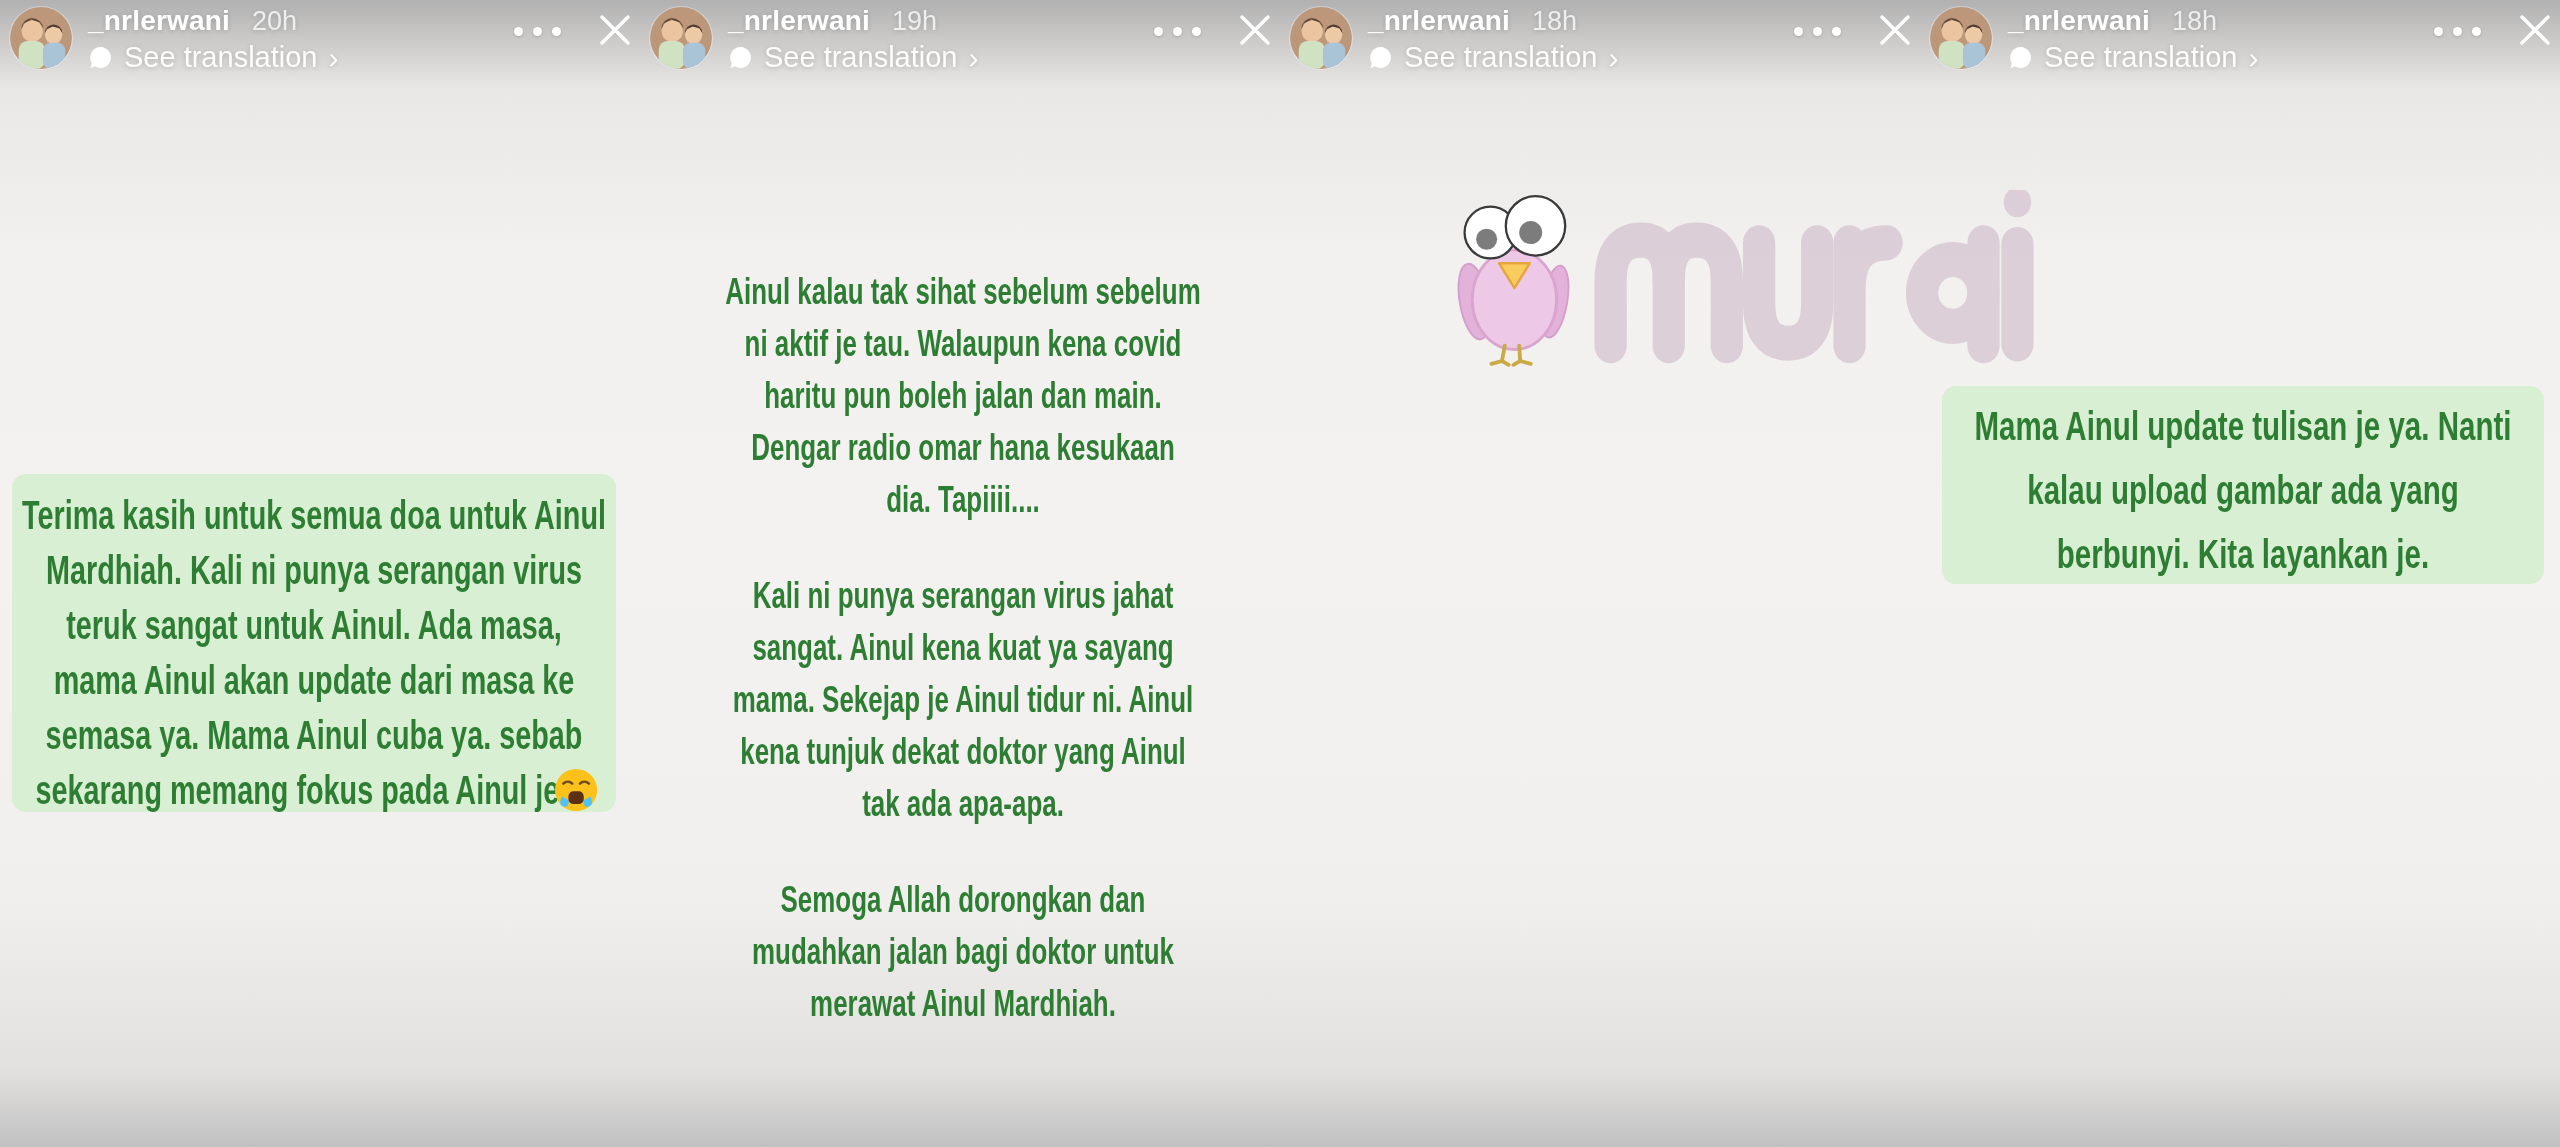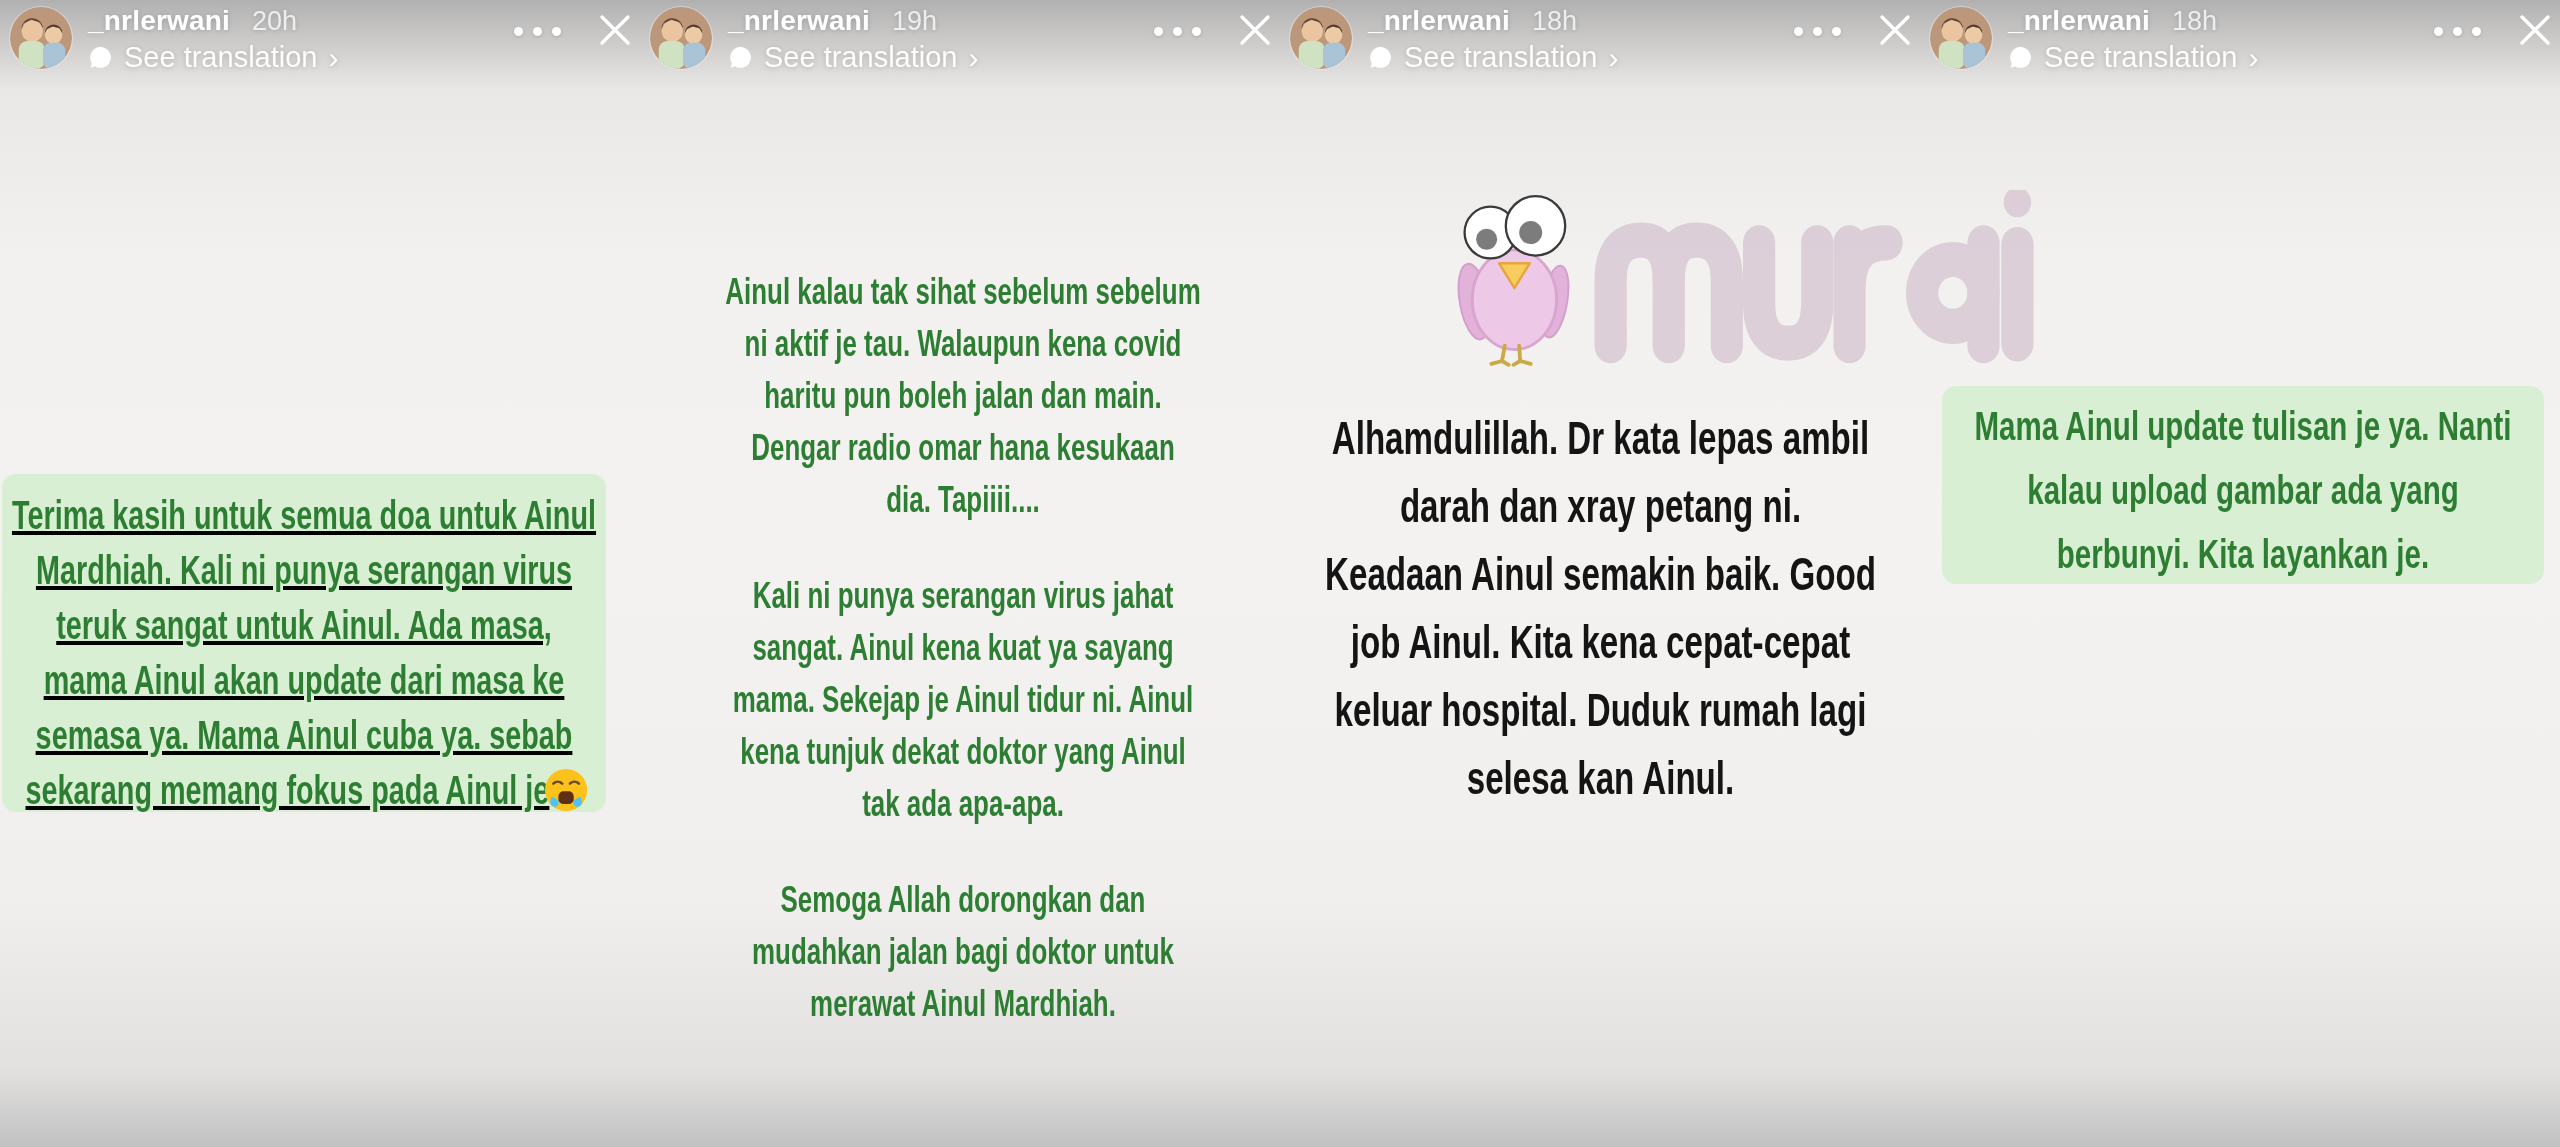--- a/index.html
+++ b/index.html
@@ -26,21 +26,21 @@
   .closebtn{position:absolute;left:591px;top:6px;width:48px;height:48px;cursor:pointer;}
   
   .txt{
     white-space:pre-line;text-align:center;font-weight:700;
     transform:scaleX(.72);transform-origin:50% 0;
   }
   .green{color:#2d7e33;}
   .dark{color:#141414;}
   .card{position:absolute;background:#d9efd3;border-radius:14px;}
   
-  .s1-card{left:2px;top:474px;width:604px;height:338px;text-decoration:underline;}
+  .s1-card{left:12px;top:474px;width:604px;height:338px;}
   .s1-card .txt{font-size:40px;line-height:55px;width:838px;margin-left:-117px;padding-top:14px;}
   
   .s2-text{position:absolute;left:63px;top:266px;width:520px;}
   .s2-text .txt{font-size:36px;line-height:52px;width:722px;margin-left:-101px;margin-top:0;margin-bottom:0;}
   .s2-text .gap{height:44px;}
   
   .s3-text{position:absolute;left:20px;top:404px;width:600px;}
   .s3-text .txt{font-size:46px;line-height:68px;width:833px;margin-left:-116px;}
   
   .s4-card1{left:22px;top:386px;width:602px;height:198px;}
@@ -183,28 +183,20 @@
     </div>
     <div class="dots">
         <i></i>
         <i></i>
         <i></i>
       </div>
     <div class="closebtn">
       <svg viewBox="0 0 48 48">
           <path d="M11 11 37 37 M37 11 11 37" stroke="#fff" stroke-width="3.4" stroke-linecap="round" fill="none"></path>
         </svg>
-    </div>
-    <div class="s3-text">
-      <div class="txt dark">Alhamdulillah. Dr kata lepas ambil
-darah dan xray petang ni.
-Keadaan Ainul semakin baik. Good
-job Ainul. Kita kena cepat-cepat
-keluar hospital. Duduk rumah lagi
-selesa kan Ainul.</div>
     </div>
   </section>
 
   <section class="story" style="left:1920px">
     <div class="avatar">
       <svg viewBox="0 0 64 64">
           <circle cx="32" cy="32" r="32" fill="#bd977a"></circle>
           <circle cx="23" cy="25" r="11" fill="#eac5a0"></circle>
           <path d="M12 23a11 11 0 0 1 22-1l-3-6-9-3-8 4z" fill="#5a4433"></path>
           <rect x="9" y="35" width="27" height="29" rx="9" fill="#cfe2c2"></rect>

